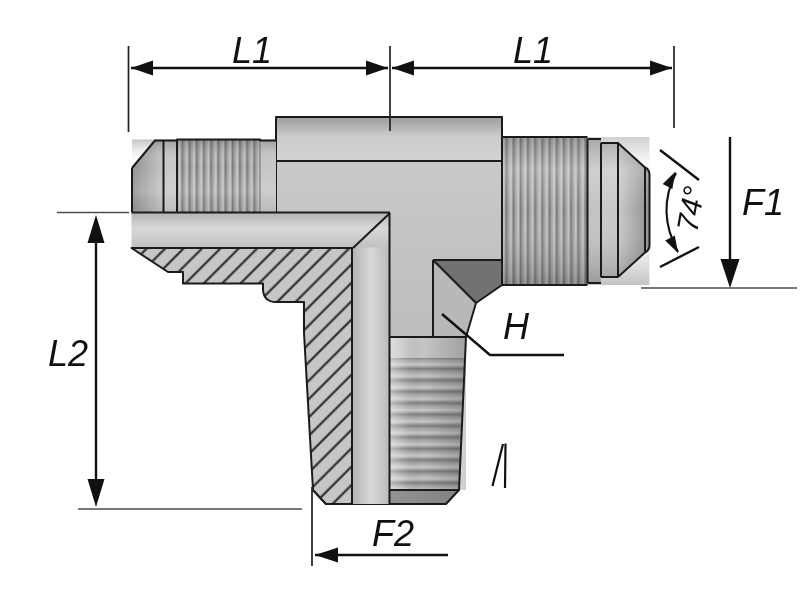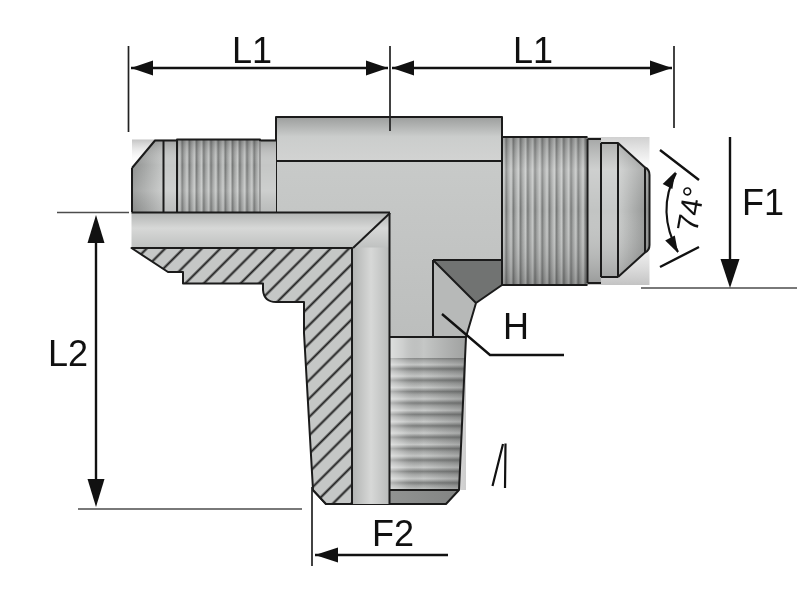--- a/index.html
+++ b/index.html
@@ -1,17 +1,17 @@
 <!DOCTYPE html>
 <html><head>
 <meta charset="utf-8">
 <style>
   html,body{margin:0;padding:0;background:#fff;}
   .stage{width:800px;height:600px;position:relative;background:#fff;overflow:hidden;
-         font-family:"Liberation Sans", sans-serif;}
+         font-family:"Liberation Sans", sans-serif;font-style:italic;}
   svg{display:block;}
   .outline{fill:none;stroke:#1b1b1b;stroke-width:2;stroke-linejoin:round;stroke-linecap:butt;}
   .outline-thin{fill:none;stroke:#6e6e6e;stroke-width:1;}
   .dim{fill:none;stroke:#111;stroke-width:2.4;stroke-linecap:butt;}
   .ext{fill:none;stroke:#222;stroke-width:1.7;}
   .ref{fill:none;stroke:#4d4d4d;stroke-width:1.6;}
   .arrow{fill:#111;stroke:none;}
   .dim-label{font-family:"Liberation Sans",sans-serif;font-size:36px;fill:#101010;}
   .dim-label-small{font-family:"Liberation Sans",sans-serif;font-size:30px;fill:#101010;}
 </style>

